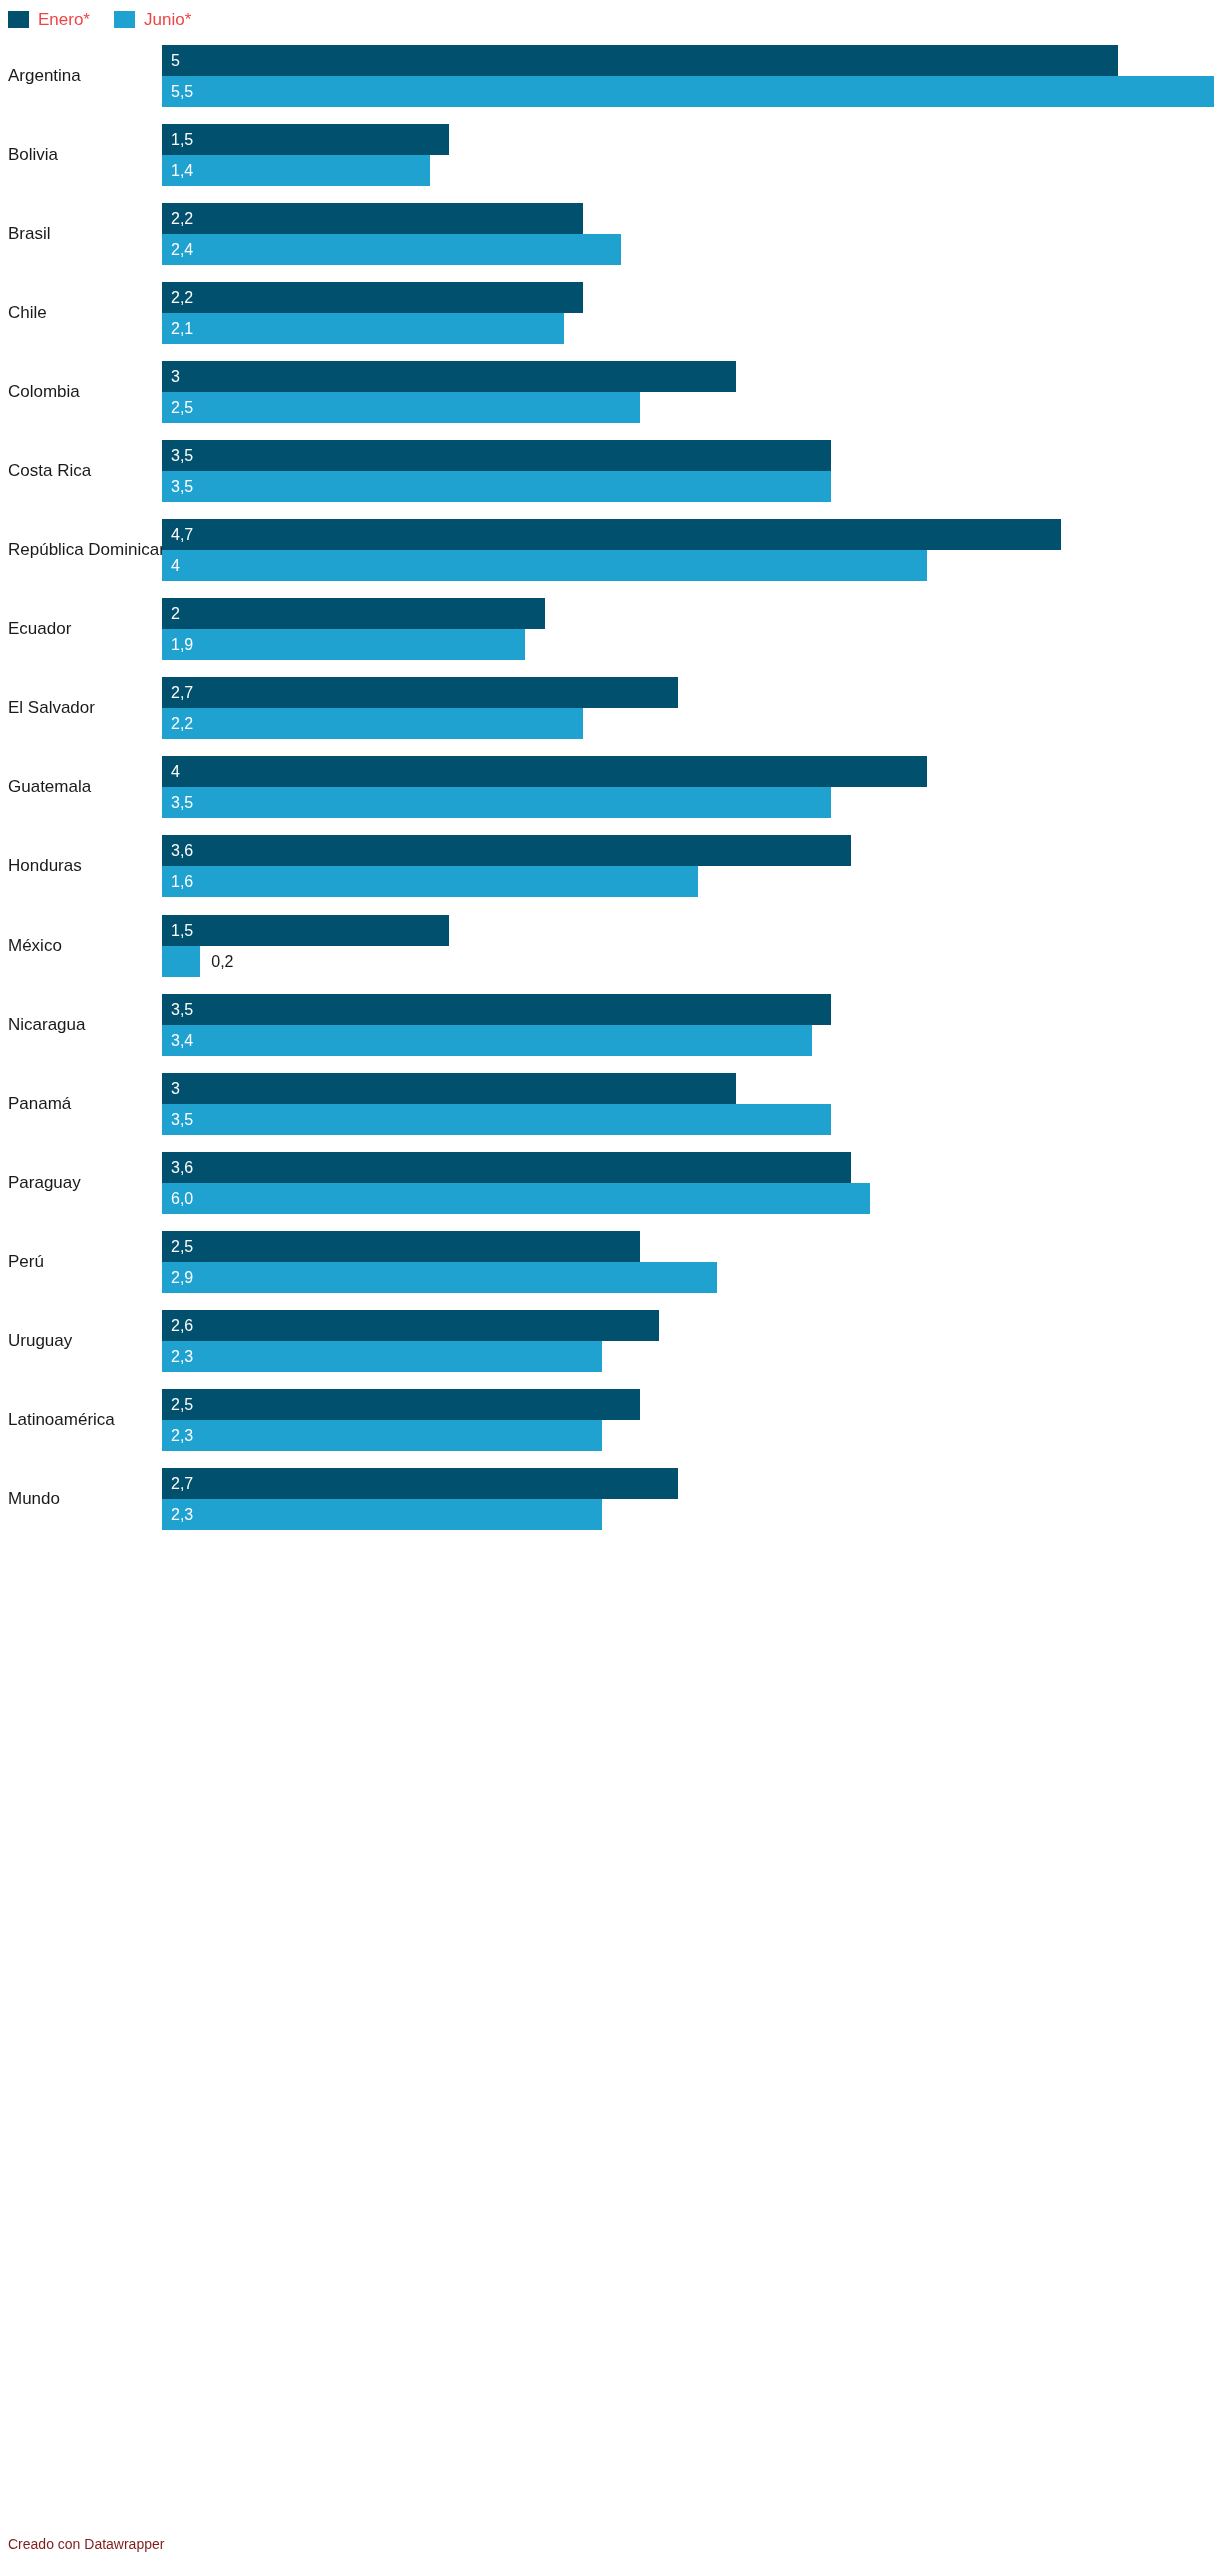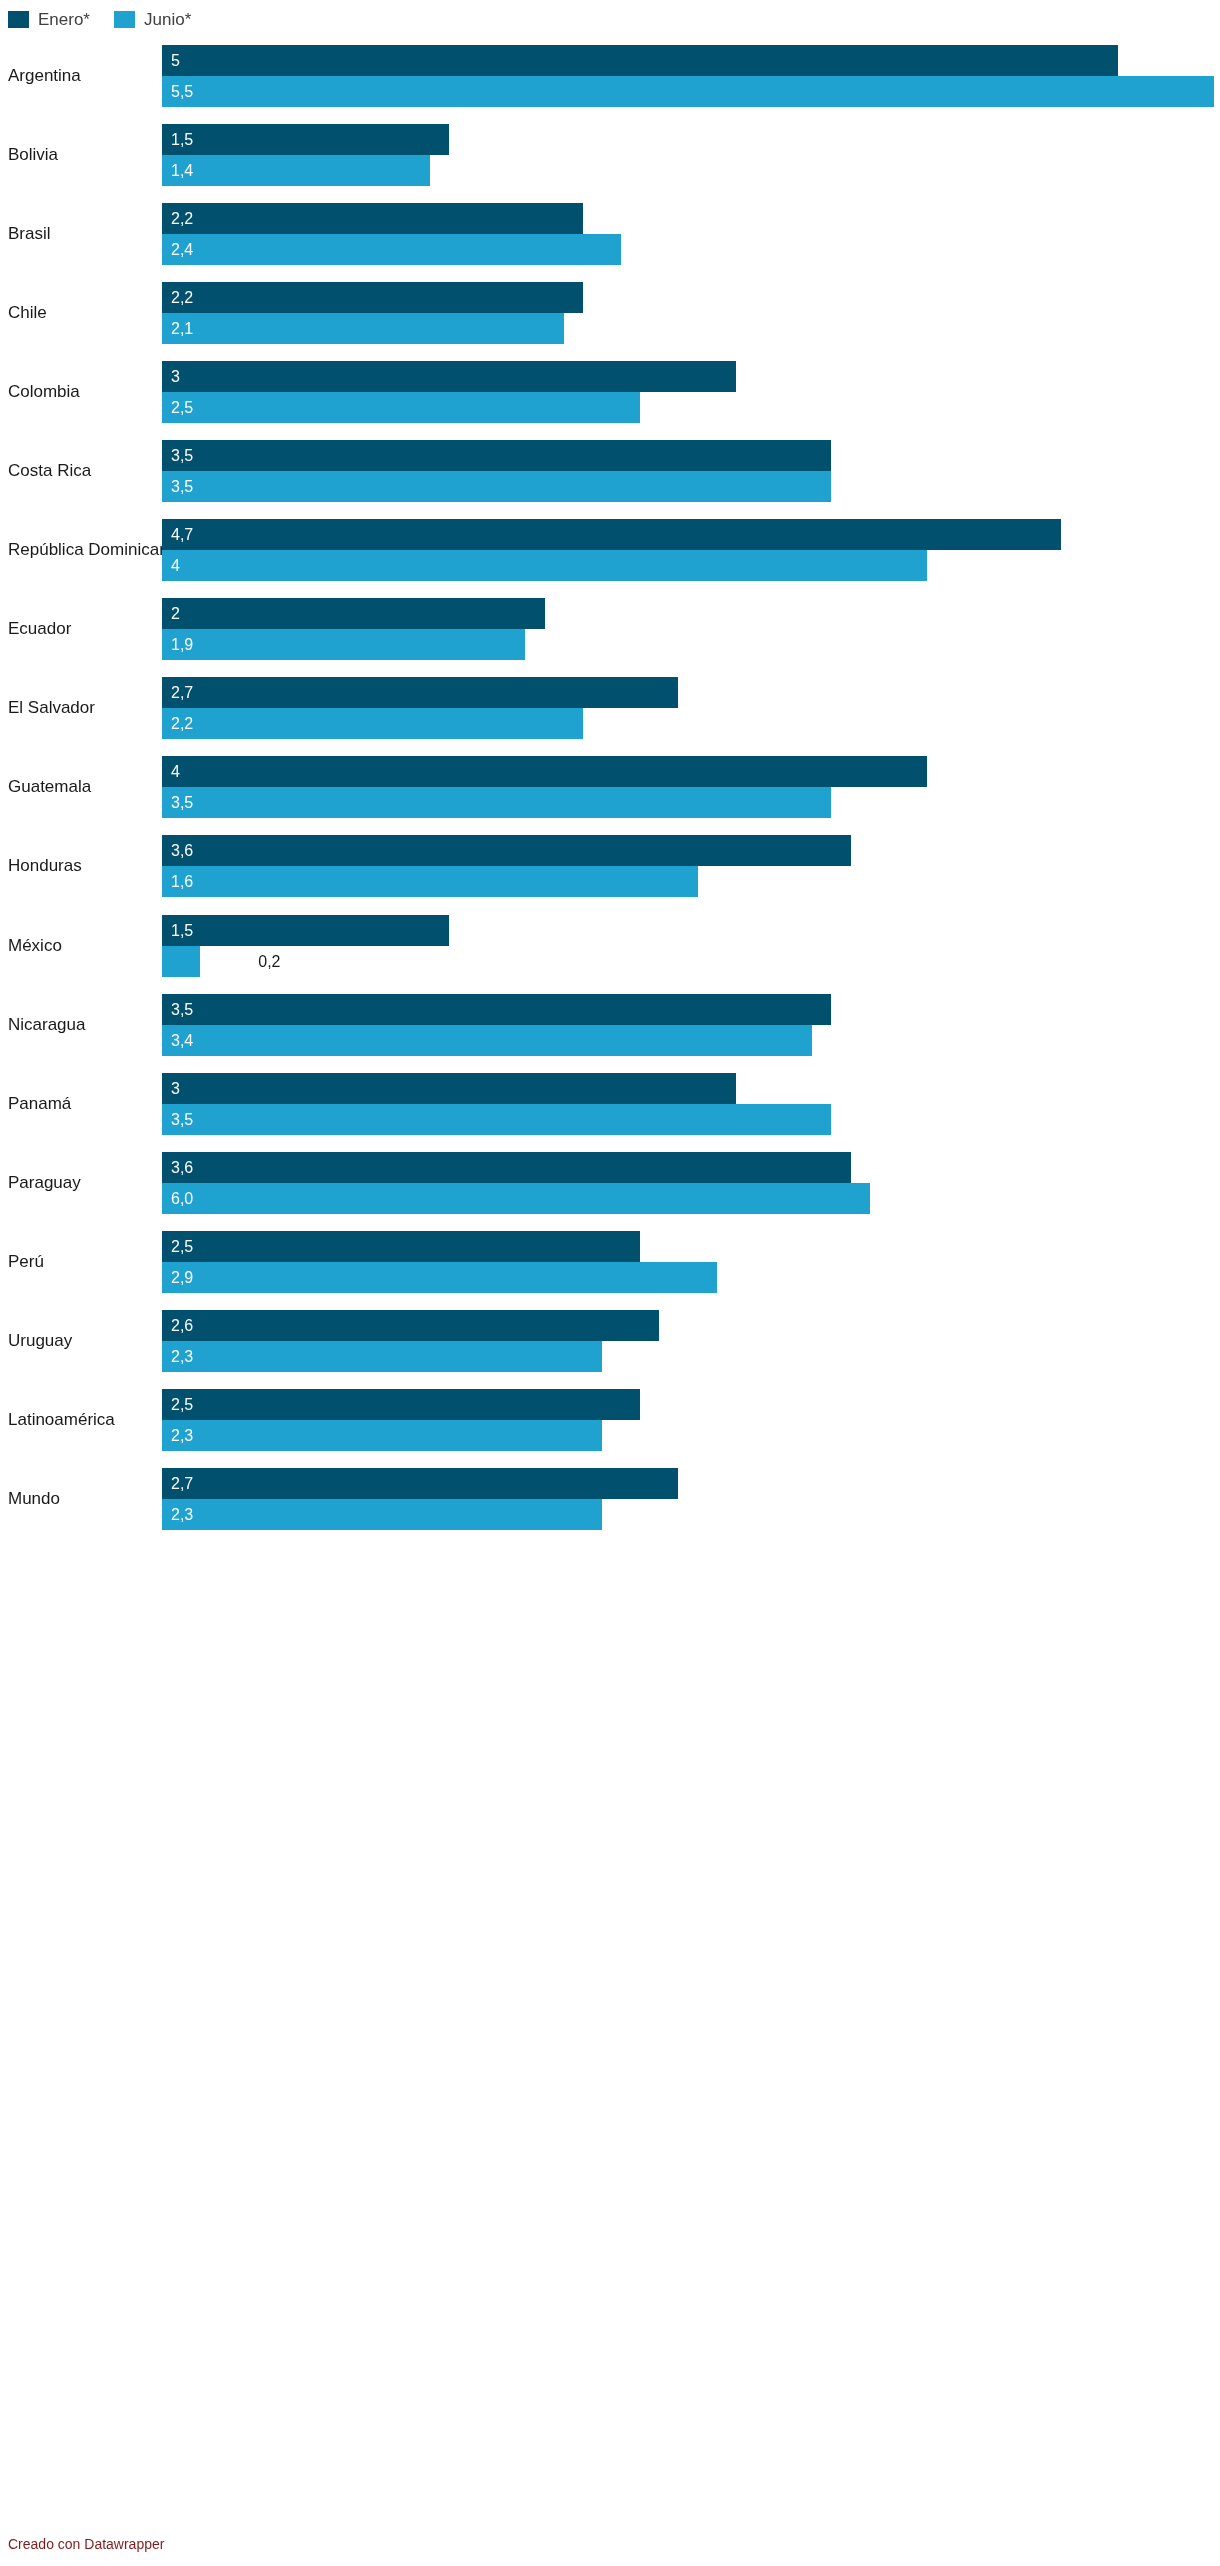--- a/index.html
+++ b/index.html
@@ -39,21 +39,21 @@
     gap: 9px;
   }
   .legend-swatch {
     width: 21px;
     height: 17px;
     display: block;
   }
   .legend-label {
     font-size: 17px;
     line-height: 17px;
-    color: #404040;
+    color: #ef4444;
     white-space: nowrap;
   }
 
   
   #rows {
     position: absolute;
     left: 0;
     top: 36px;
     width: 1220px;
   }
@@ -280,21 +280,21 @@
       </div>
       <div class="row">
         <div class="row-label">México</div>
         <div class="bars">
           <div class="bar-wrap">
             <span class="bar" style="width: 286.909px; background: rgb(0, 80, 110);"></span>
             <span class="bar-value inside">1,5</span>
           </div>
           <div class="bar-wrap">
             <span class="bar" style="width: 38.2545px; background: rgb(31, 162, 208);"></span>
-            <span class="bar-value outside" style="left: 49.2545px; margin-left: 47px;">0,2</span>
+            <span class="bar-value outside" style="left: 49.2545px;">0,2</span>
           </div>
         </div>
       </div>
       <div class="row">
         <div class="row-label">Nicaragua</div>
         <div class="bars">
           <div class="bar-wrap">
             <span class="bar" style="width: 669.455px; background: rgb(0, 80, 110);"></span>
             <span class="bar-value inside">3,5</span>
           </div>

